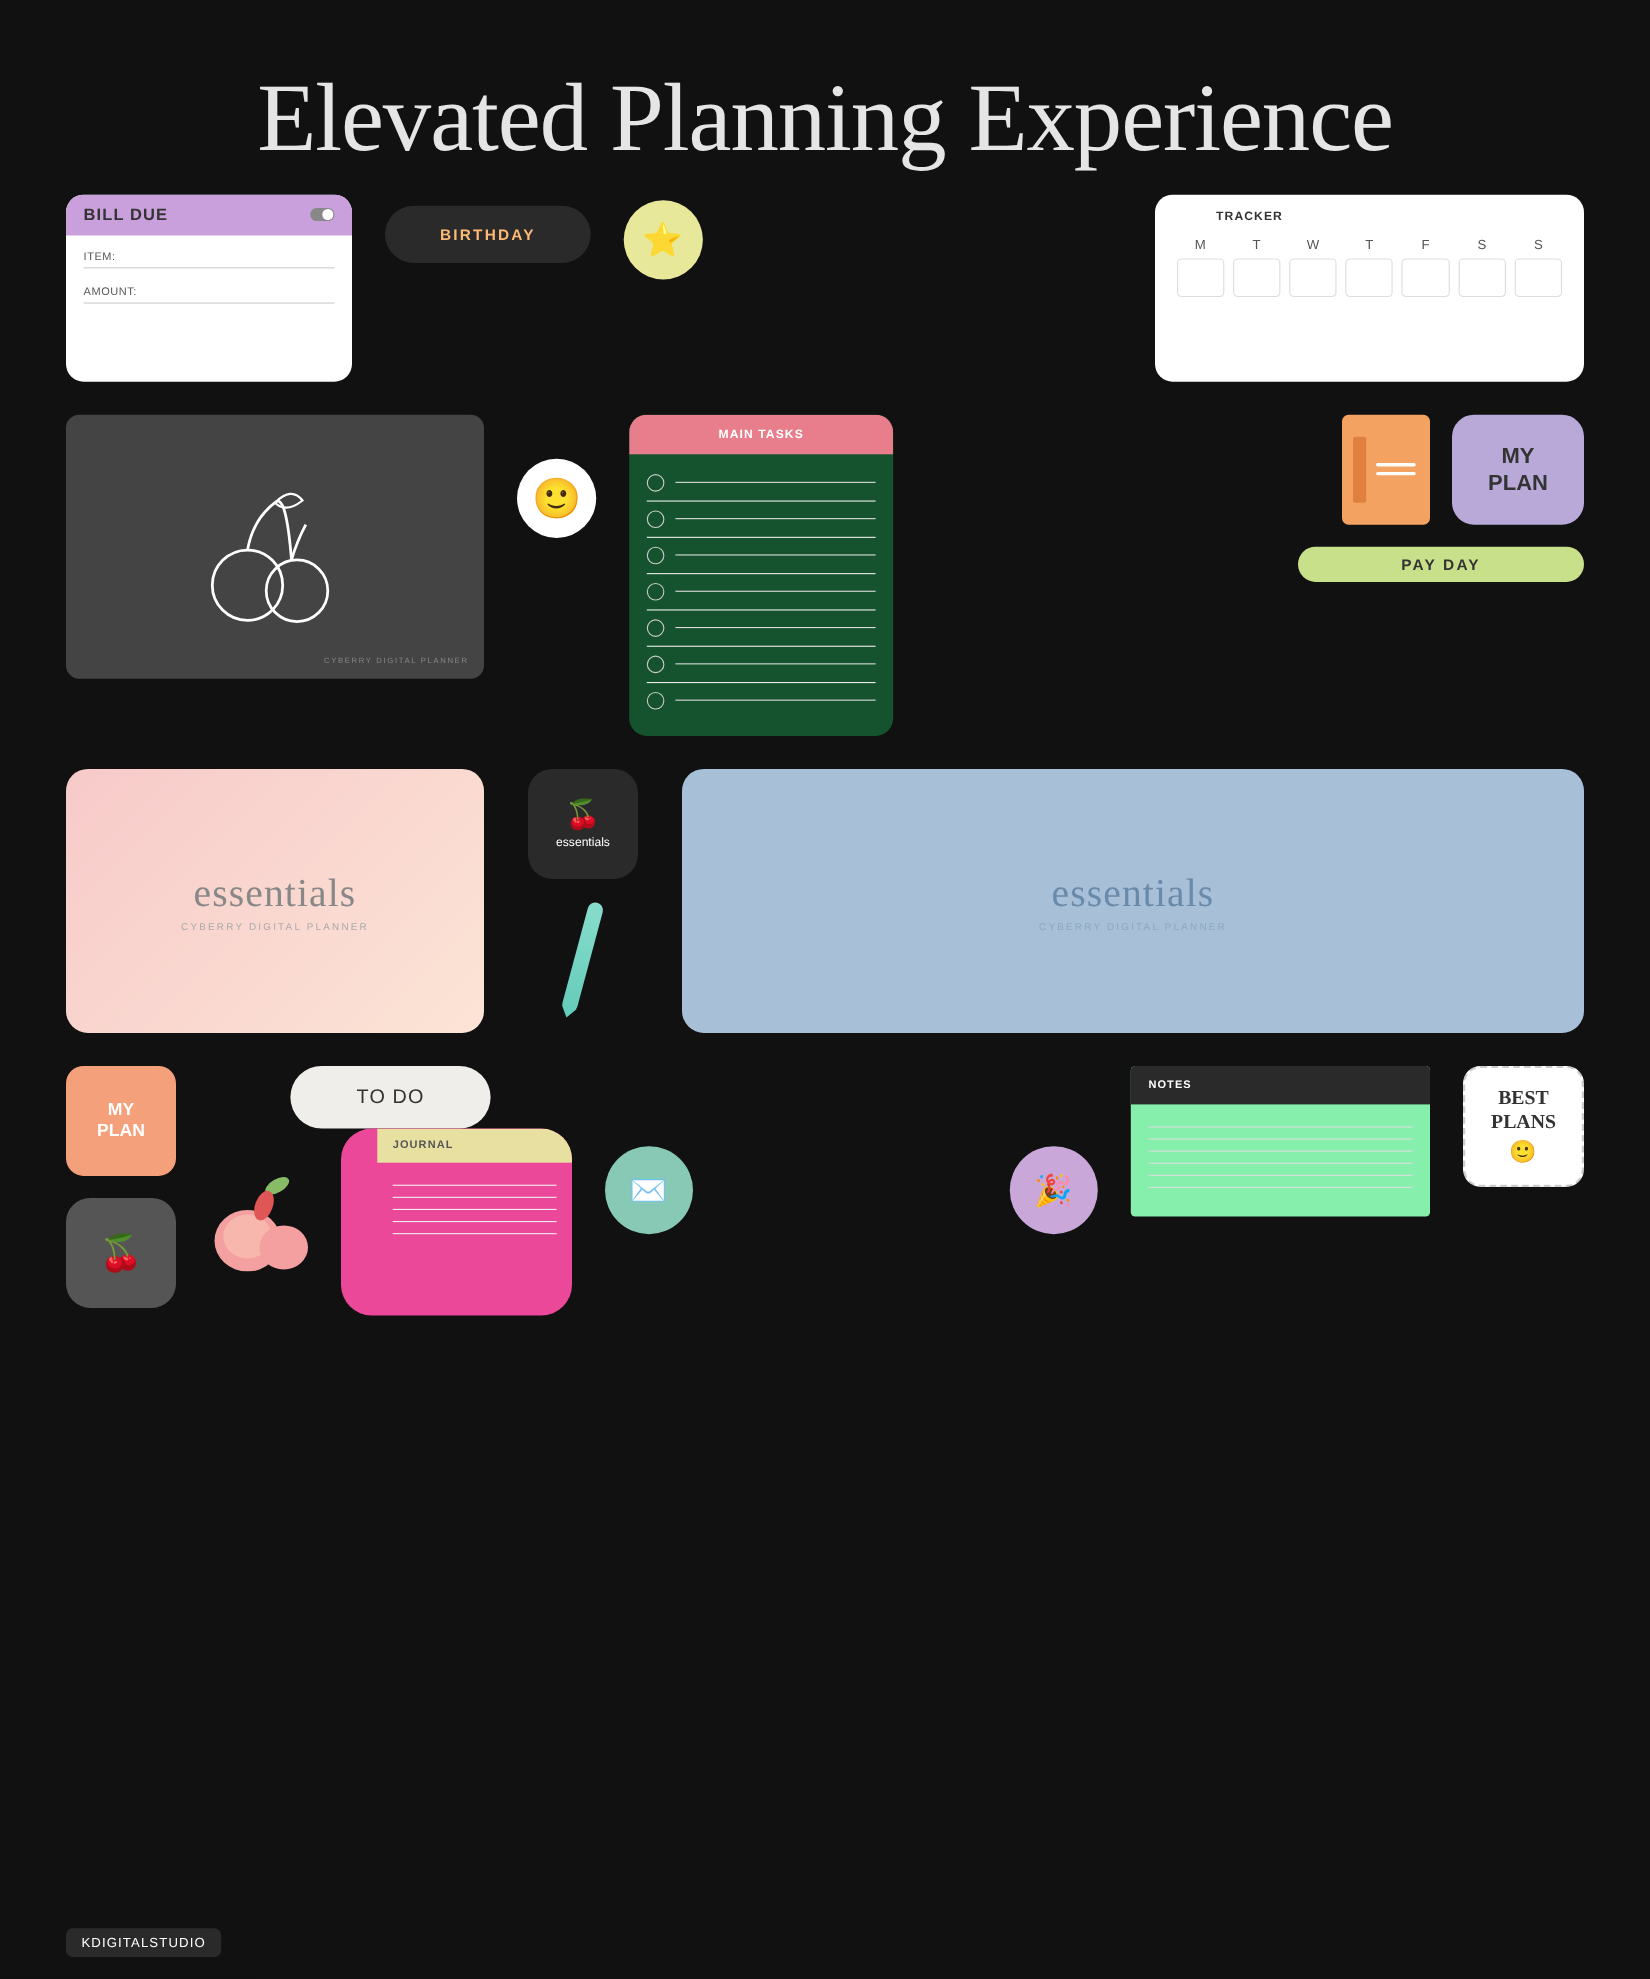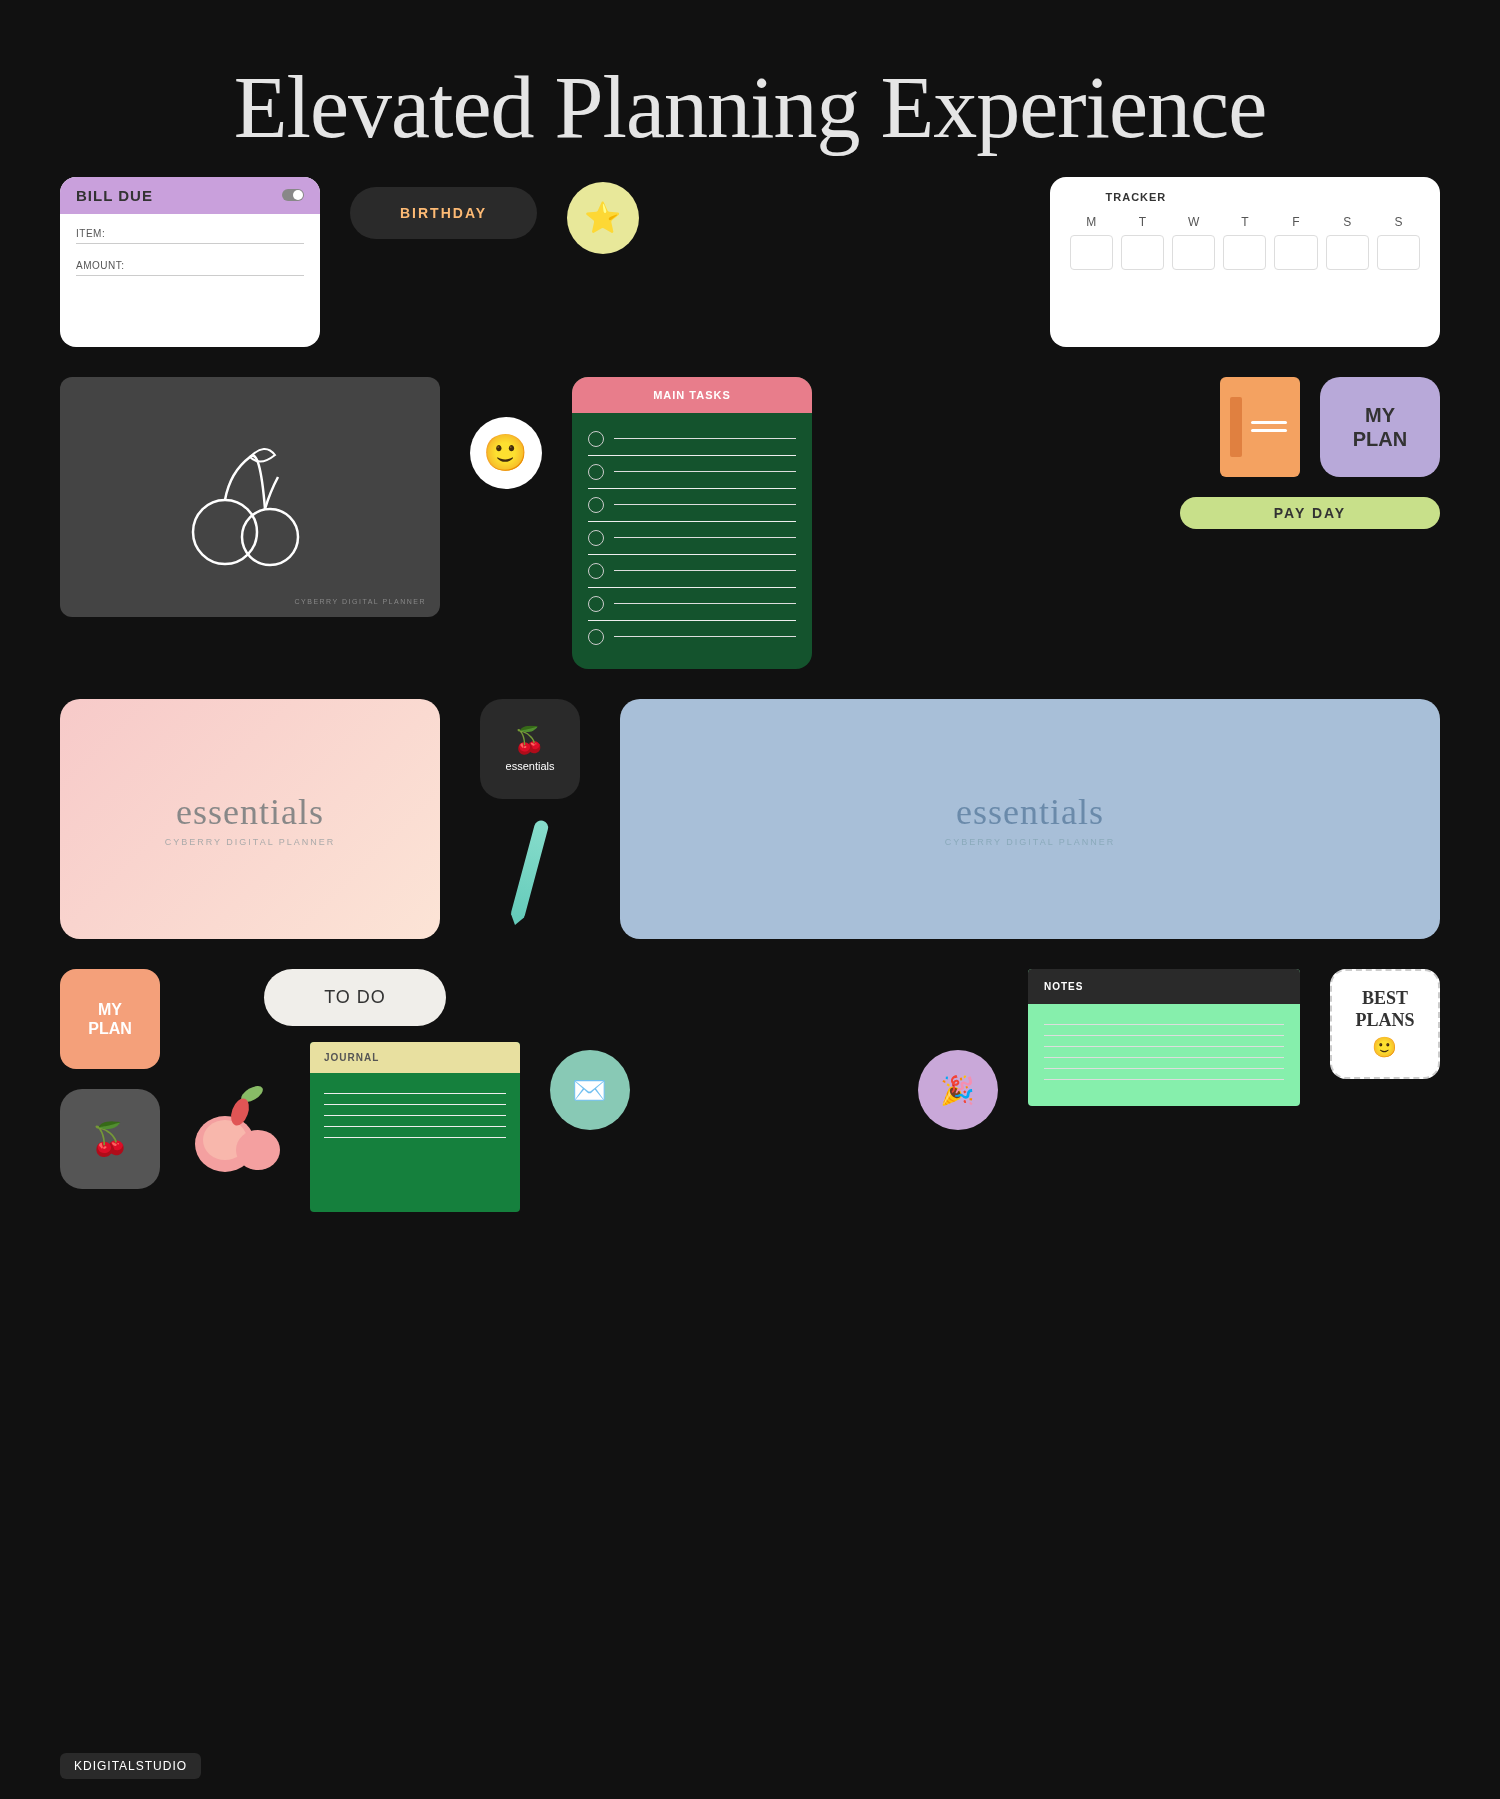--- a/index.html
+++ b/index.html
@@ -587,26 +587,27 @@
       height: 80px;
       display: flex;
       align-items: center;
       justify-content: flex-start;
       position: relative;
       flex-shrink: 0;
     }
 
     
     .journal-card {
-      background: #15803d;
-      border-radius: 4px;
+      background: #ec4899;
+      border-radius: 28px;
       width: 210px;
       height: 170px;
       overflow: hidden;
       flex-shrink: 0;
+      padding-left: 33px;
     }
     .journal-header {
       background: #e8e0a0;
       padding: 10px 14px;
       font-size: 10px;
       font-weight: 600;
       letter-spacing: 1px;
       color: #555;
     }
     .journal-body {
@@ -643,21 +644,20 @@
       padding: 6px 14px;
       font-size: 12px;
       letter-spacing: 1px;
       color: white;
     }
 
     
     .row4-middle {
       display: flex;
       flex-direction: column;
-      gap: 16px;
       flex-shrink: 0;
     }
 
     .row4-inner {
       display: flex;
       align-items: center;
       gap: 20px;
     }
   </style>
 </head>

